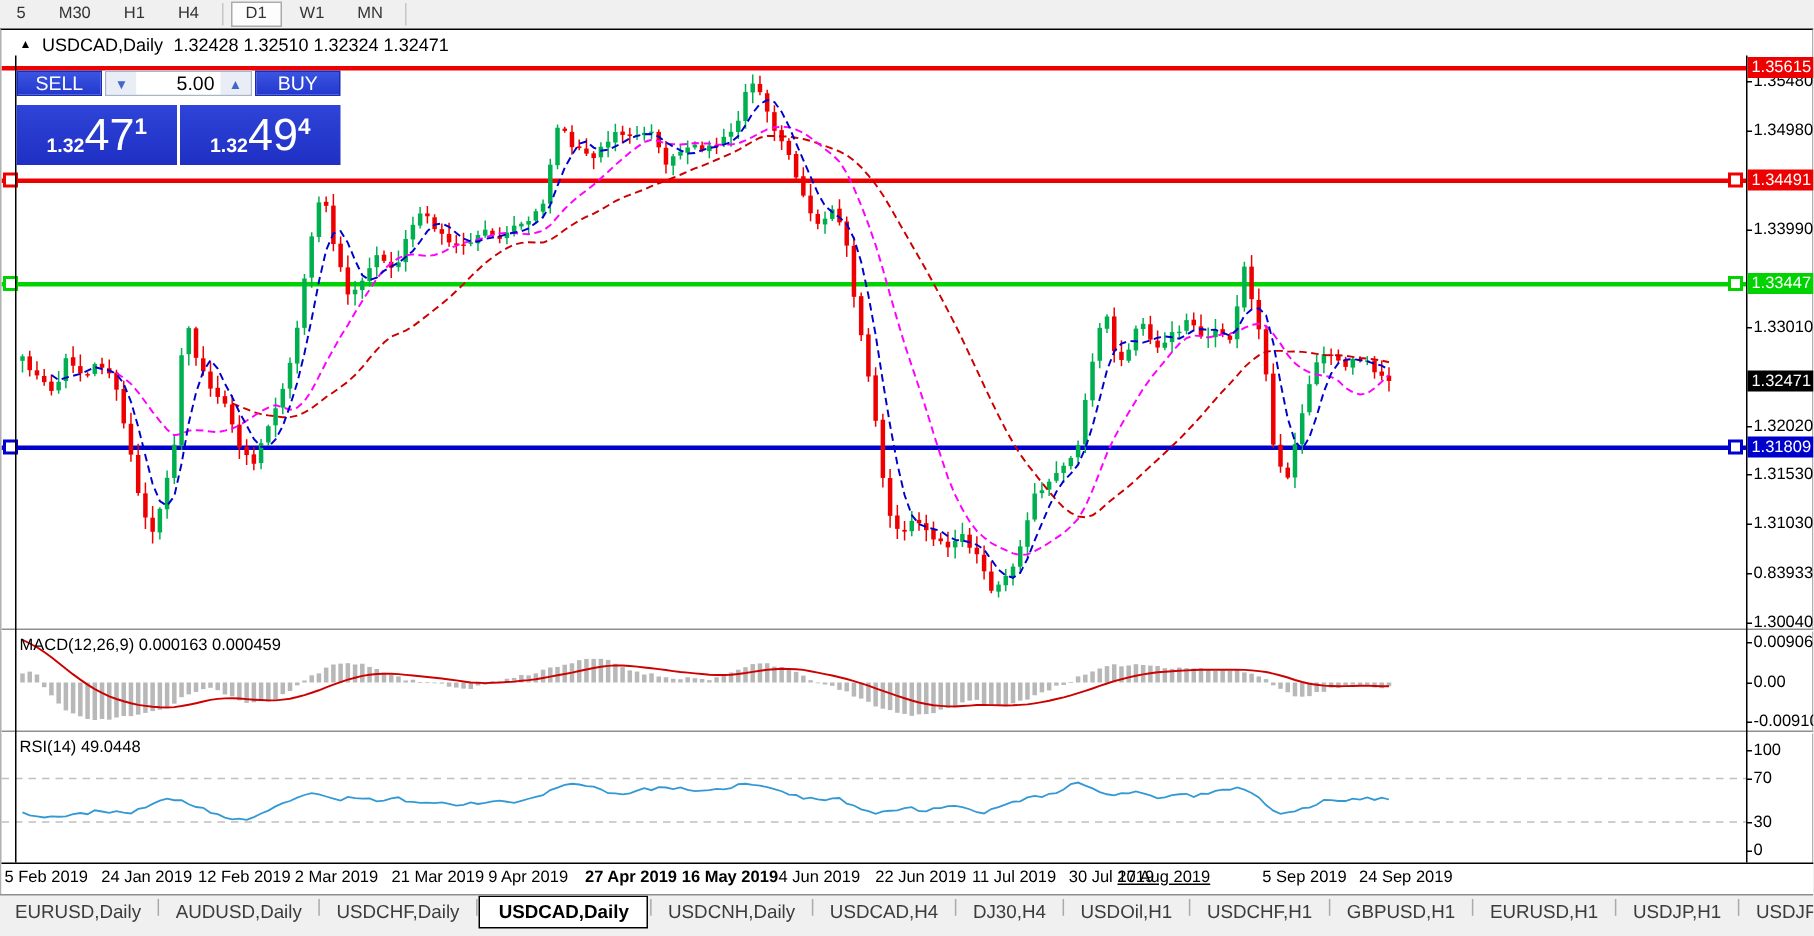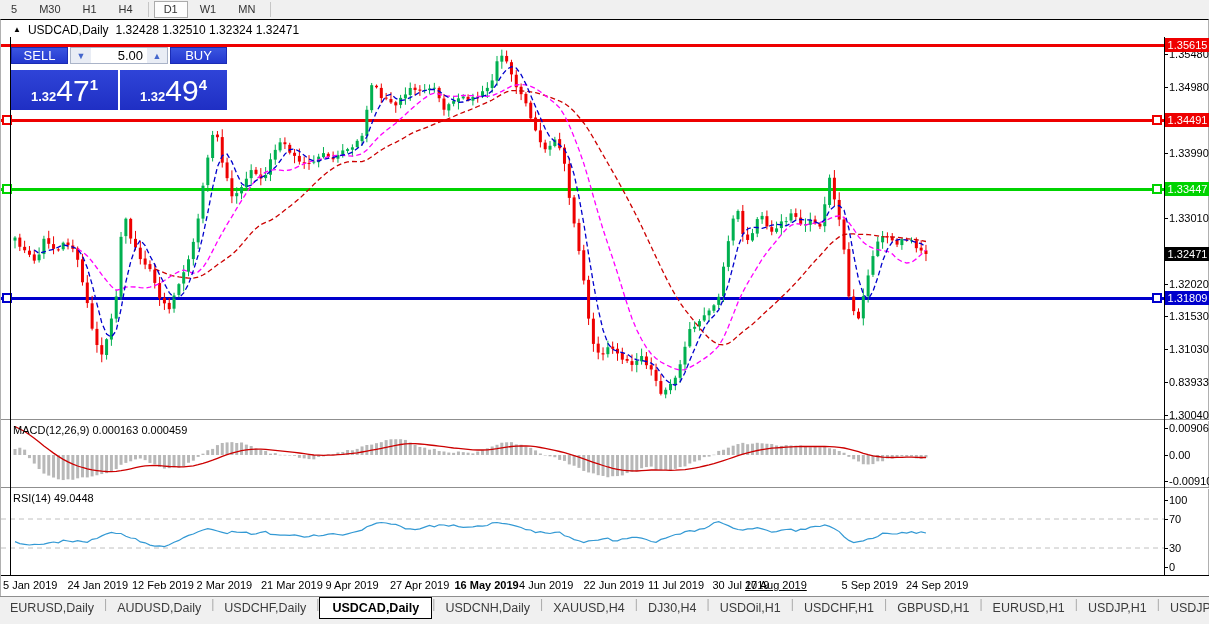--- a/index.html
+++ b/index.html
@@ -741,27 +741,27 @@
         <div class="tick-dash" style="top: 528px;"></div>
         <div class="tick-label" style="top: 541px;">0</div>
         <div class="tick-dash" style="top: 547px;"></div>
         <div class="badge" style="top: 18px; background: rgb(238, 0, 0); color: rgb(255, 255, 255);">1.35615</div>
         <div class="badge" style="top: 93px; background: rgb(238, 0, 0); color: rgb(255, 255, 255);">1.34491</div>
         <div class="badge" style="top: 162px; background: rgb(0, 211, 0); color: rgb(255, 255, 255);">1.33447</div>
         <div class="badge" style="top: 227px; background: rgb(0, 0, 0); color: rgb(255, 255, 255);">1.32471</div>
         <div class="badge" style="top: 271px; background: rgb(0, 0, 204); color: rgb(255, 255, 255);">1.31809</div>
       </div>
     <div id="date-axis">
-        <span class="date-label" style="left: 2px;">5 Jan 2019</span>
+        <span class="date-label" style="left: 2px;">5 Feb 2019</span>
         <span class="date-label" style="left: 66.5px;">24 Jan 2019</span>
         <span class="date-label" style="left: 131px;">12 Feb 2019</span>
         <span class="date-label" style="left: 195.5px;">2 Mar 2019</span>
         <span class="date-label" style="left: 260px;">21 Mar 2019</span>
         <span class="date-label" style="left: 324.5px;">9 Apr 2019</span>
-        <span class="date-label" style="left: 389px;">27 Apr 2019</span>
+        <span class="date-label" style="left: 389px; font-weight: bold;">27 Apr 2019</span>
         <span class="date-label" style="left: 453.5px; font-weight: bold;">16 May 2019</span>
         <span class="date-label" style="left: 518px;">4 Jun 2019</span>
         <span class="date-label" style="left: 582.5px;">22 Jun 2019</span>
         <span class="date-label" style="left: 647px;">11 Jul 2019</span>
         <span class="date-label" style="left: 711.5px;">30 Jul 2019</span>
         <span class="date-label" style="left: 744px; text-decoration: underline;">17 Aug 2019</span>
         <span class="date-label" style="left: 840.5px;">5 Sep 2019</span>
         <span class="date-label" style="left: 905px;">24 Sep 2019</span>
       </div>
   </div>
@@ -770,21 +770,21 @@
       <div class="tab">EURUSD,Daily</div>
       <span class="tab-sep">|</span>
       <div class="tab">AUDUSD,Daily</div>
       <span class="tab-sep">|</span>
       <div class="tab">USDCHF,Daily</div>
       <span class="tab-sep">|</span>
       <div class="tab active">USDCAD,Daily</div>
       <span class="tab-sep">|</span>
       <div class="tab">USDCNH,Daily</div>
       <span class="tab-sep">|</span>
-      <div class="tab">XAUUSD,H4</div>
+      <div class="tab">USDCAD,H4</div>
       <span class="tab-sep">|</span>
       <div class="tab">DJ30,H4</div>
       <span class="tab-sep">|</span>
       <div class="tab">USDOil,H1</div>
       <span class="tab-sep">|</span>
       <div class="tab">USDCHF,H1</div>
       <span class="tab-sep">|</span>
       <div class="tab">GBPUSD,H1</div>
       <span class="tab-sep">|</span>
       <div class="tab">EURUSD,H1</div>

